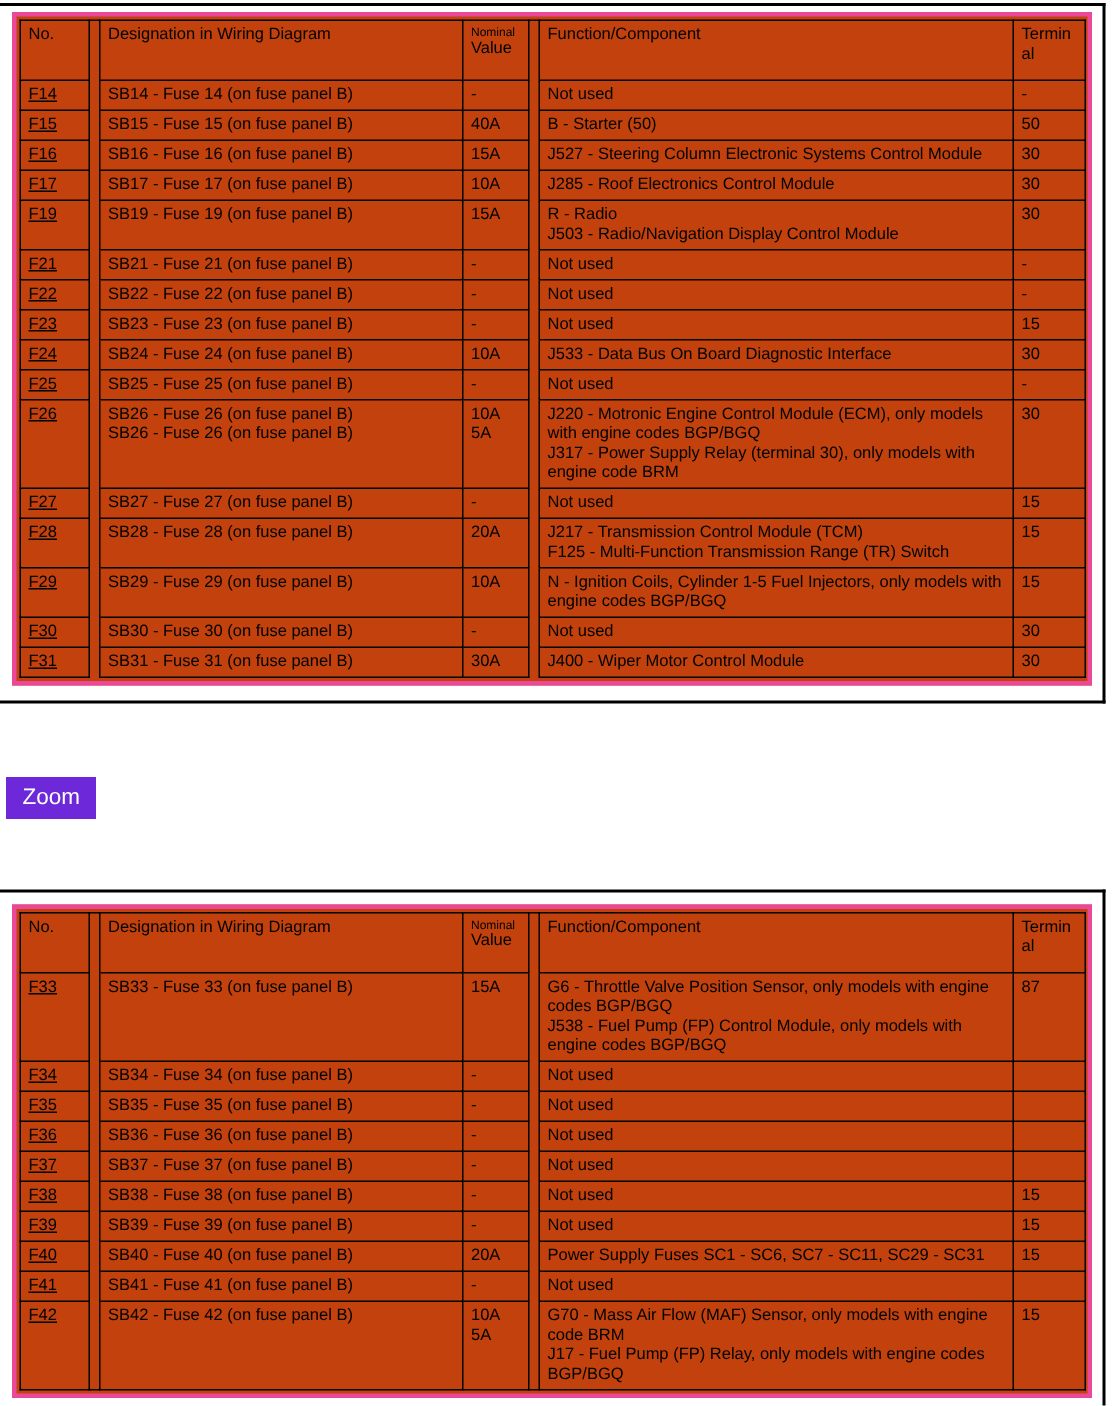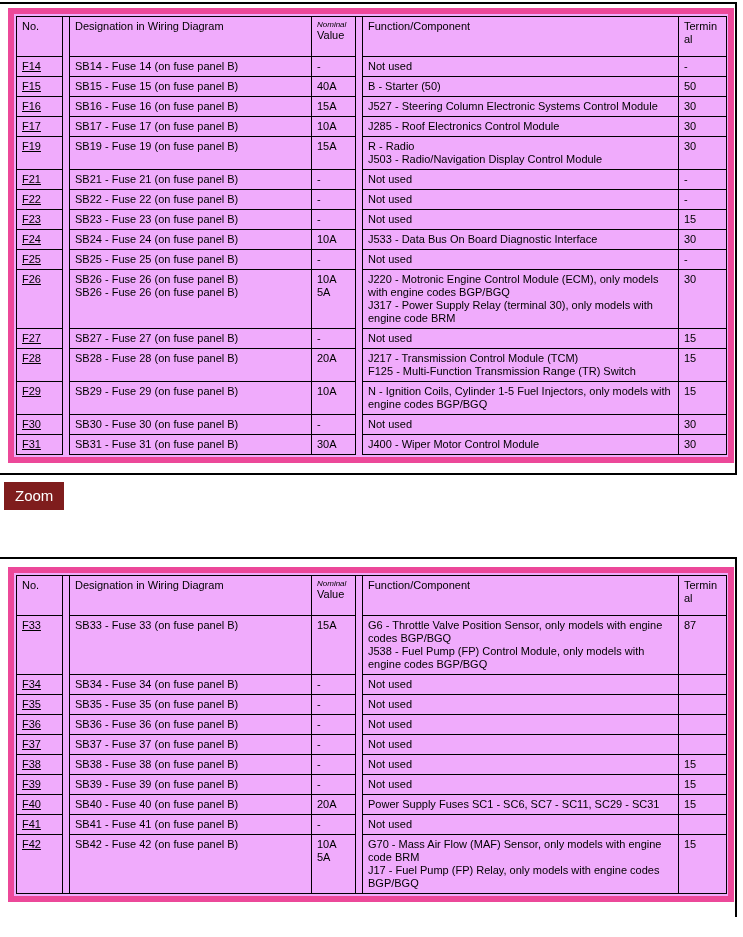--- a/index.html
+++ b/index.html
@@ -9,42 +9,42 @@
   }
   .region{
     border:2px solid #000;border-left:none;
     margin-right:6px;
     padding:4px 0 10px 8px;
     background:#fff;
   }
   .region1{margin-top:2px;}
   .region2{margin-top:47px;border-bottom:none;height:340px;padding-top:8px;}
   .tbox{
-    border:6px solid #ec4899;
+    border:3px solid #ec4899;
     padding:2px;
     width:710px;
     box-sizing:content-box;
-    background:#f0abfc;
+    background:#c2410c;
   }
   table.fuse{
     border-collapse:collapse;table-layout:fixed;width:710px;
     font-size:11px;line-height:13px;color:#000;
   }
   table.fuse th,table.fuse td{
     border:1px solid #000;padding:3px 5px;vertical-align:top;
     text-align:left;font-weight:normal;word-wrap:break-word;
   }
   table.fuse .gap{border-top:none;border-bottom:none;padding:0;}
   table.fuse thead .gap{border-top:1px solid #000;}
   table.fuse tr.lastrow .gap{border-bottom:1px solid #000;}
   table.fuse thead th{height:33px;}
   th.c-val{padding:2px 2px;}
   td.c-val,td.c-term{text-align:center;}
   td.c-no{padding-left:6px;text-decoration:underline;}
-  .nom-top{font-size:8px;line-height:9px;font-style:italic;}
+  .nom-top{font-size:8px;line-height:9px;}
   .toolbar{margin:7px 0 0 4px;display:flex;gap:4px;}
   .btn{
     display:inline-block;border:none;cursor:pointer;
     font-family:"Liberation Sans",sans-serif;font-size:15px;
     padding:5px 11px 6px 11px;white-space:nowrap;
   }
   .cell-line{display:block;}
 </style>
 </head>
 <body>
@@ -320,21 +320,21 @@
               <div class="cell-line">J400 - Wiper Motor Control Module</div>
             </td>
             <td class="c-term">30</td>
           </tr>
         </tbody>
     </table>
   </div>
 </div>
 
 <div class="toolbar">
-  <button class="btn" style="background: #7f1d1d; color: rgb(255, 255, 255);">Zoom</button>
+  <button class="btn" style="background: #6d28d9; color: rgb(255, 255, 255); margin-top: 42px;">Zoom</button>
 </div>
 
 <div class="region region2">
   <div class="tbox">
     <table class="fuse">
       <colgroup>
         <col style="width:46px">
           <col style="width:7px">
           <col style="width:242px">
         <col style="width:44px">

